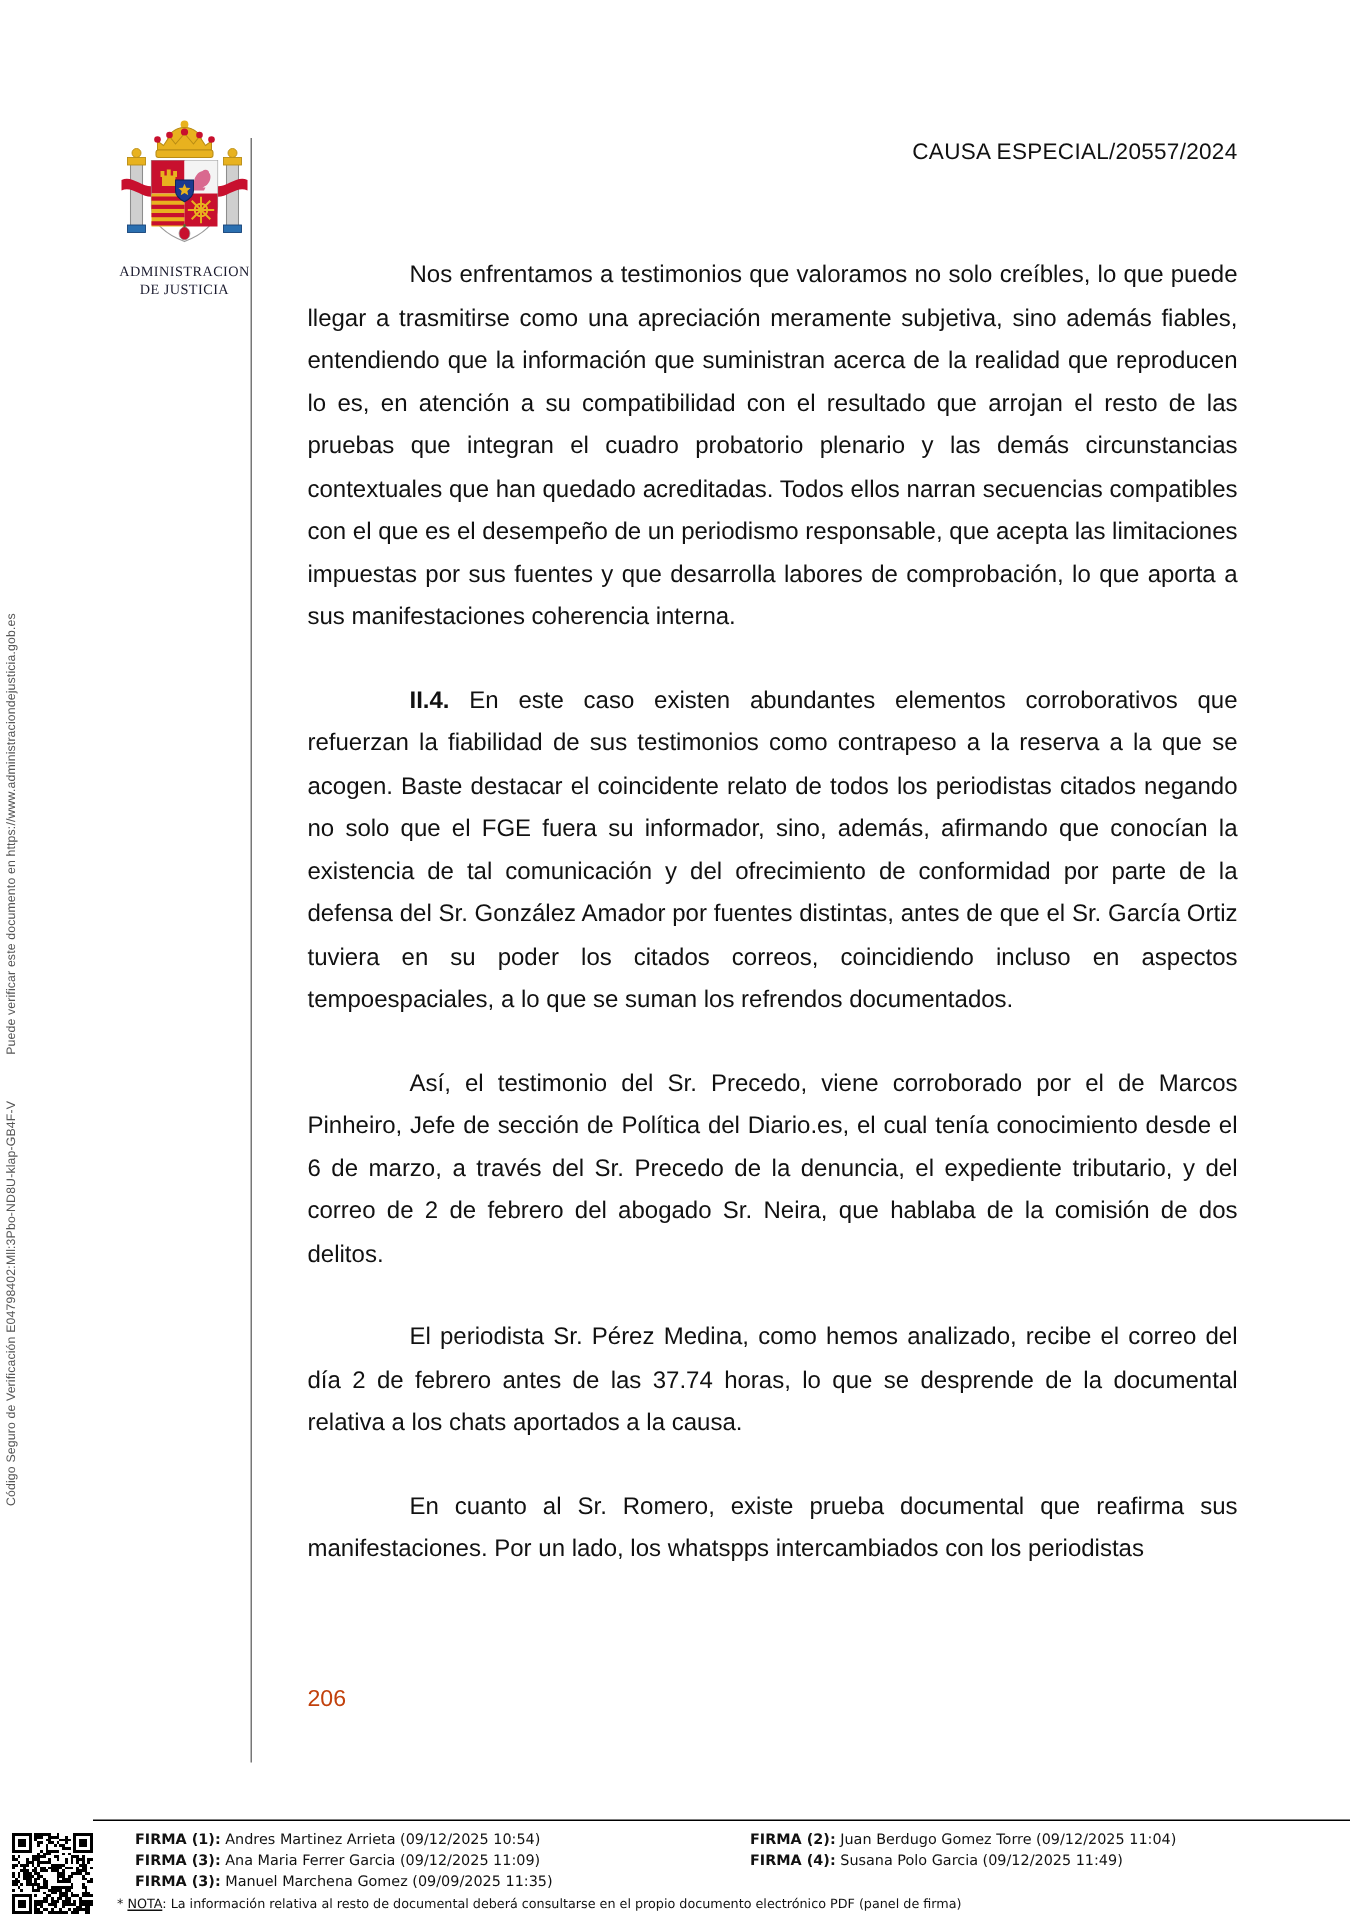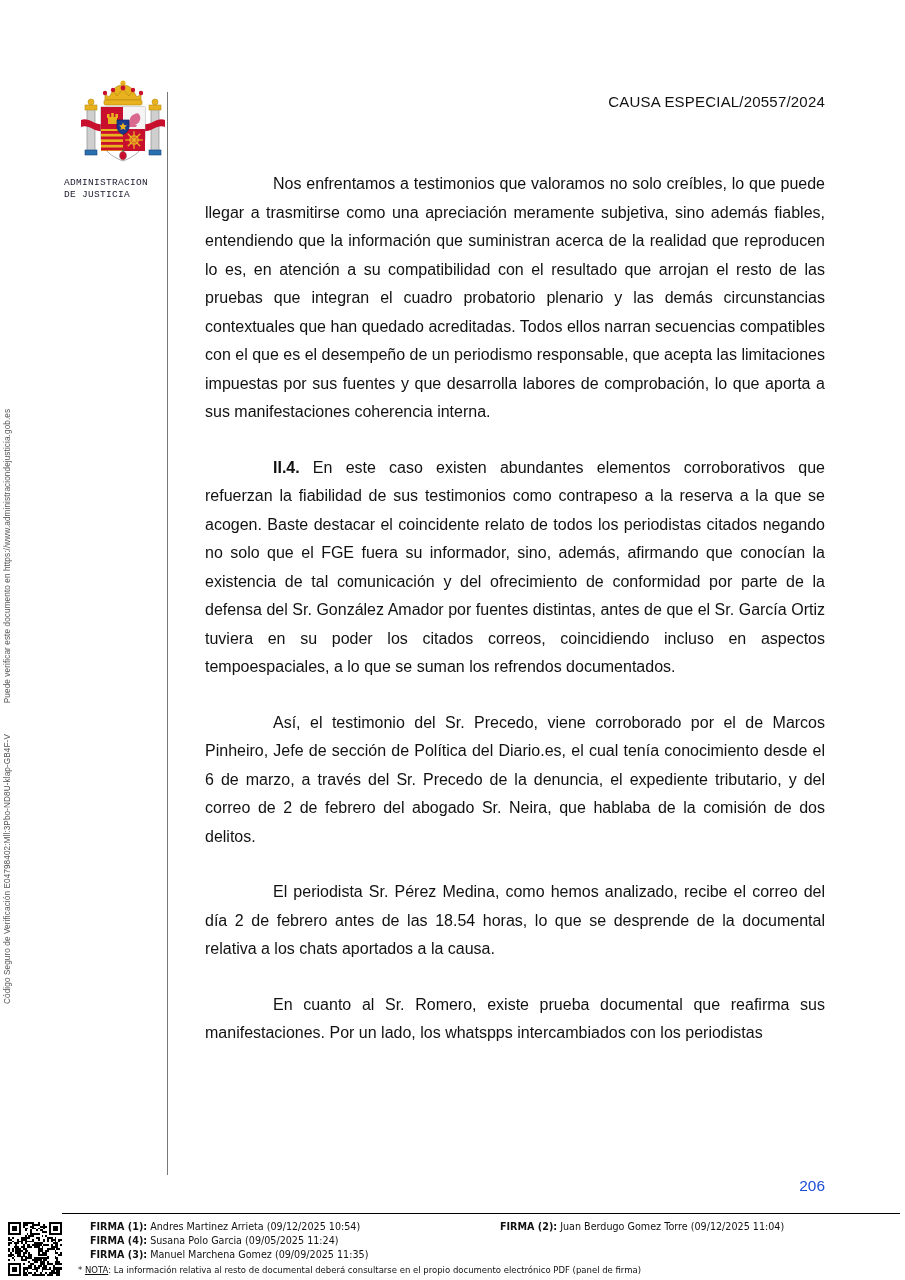--- a/index.html
+++ b/index.html
@@ -55,26 +55,26 @@
     top: 76px;
     width: 118px;
     text-align: center;
   }
   .crest svg {
     display: block;
     margin: 0 auto;
   }
   .crest-caption {
     margin-top: 3px;
-    font-family: Liberation Mono, monospace;
+    font-family: Liberation Serif, serif;
     font-size: 9.5px;
     line-height: 11.5px;
     letter-spacing: 0.3px;
     color: #1a1a2e;
-    text-align: left;
+    text-align: center;
   }
 
   .vrule {
     position: absolute;
     left: 167px;
     top: 92px;
     width: 1px;
     height: 1083px;
     background: #777777;
   }
@@ -106,25 +106,25 @@
     color: #111111;
     hyphens: none;
   }
   p.para b {
     font-weight: bold;
   }
 
   .page-number {
     position: absolute;
     left: 205px;
-    top: 1177px;
+    top: 1124px;
     width: 620px;
-    text-align: right;
+    text-align: left;
     font-size: 15.4px;
-    color: #1d4ed8;
+    color: #c2410c;
   }
 
   
   .footer-rule {
     position: absolute;
     left: 62px;
     top: 1213px;
     width: 838px;
     height: 1px;
     background: #000000;
@@ -260,21 +260,21 @@
   </div>
 
   <div class="vrule"></div>
 
   <div class="case-ref">CAUSA ESPECIAL/20557/2024</div>
 
   <div class="body-col">
     <p class="para" id="para-0">Nos enfrentamos a testimonios que valoramos no solo creíbles, lo que puede llegar a trasmitirse como una apreciación meramente subjetiva, sino además fiables, entendiendo que la información que suministran acerca de la realidad que reproducen lo es, en atención a su compatibilidad con el resultado que arrojan el resto de las pruebas que integran el cuadro probatorio plenario y las demás circunstancias contextuales que han quedado acreditadas. Todos ellos narran secuencias compatibles con el que es el desempeño de un periodismo responsable, que acepta las limitaciones impuestas por sus fuentes y que desarrolla labores de comprobación, lo que aporta a sus manifestaciones coherencia interna.</p>
     <p class="para" id="para-1"><b>II.4.</b> En este caso existen abundantes elementos corroborativos que refuerzan la fiabilidad de sus testimonios como contrapeso a la reserva a la que se acogen. Baste destacar el coincidente relato de todos los periodistas citados negando no solo que el FGE fuera su informador, sino, además, afirmando que conocían la existencia de tal comunicación y del ofrecimiento de conformidad por parte de la defensa del Sr. González Amador por fuentes distintas, antes de que el Sr. García Ortiz tuviera en su poder los citados correos, coincidiendo incluso en aspectos tempoespaciales, a lo que se suman los refrendos documentados.</p>
     <p class="para" id="para-2">Así, el testimonio del Sr. Precedo, viene corroborado por el de Marcos Pinheiro, Jefe de sección de Política del Diario.es, el cual tenía conocimiento desde el 6 de marzo, a través del Sr. Precedo de la denuncia, el expediente tributario, y del correo de 2 de febrero del abogado Sr. Neira, que hablaba de la comisión de dos delitos.</p>
-    <p class="para" id="para-3">El periodista Sr. Pérez Medina, como hemos analizado, recibe el correo del día 2 de febrero antes de las 18.54 horas, lo que se desprende de la documental relativa a los chats aportados a la causa.</p>
+    <p class="para" id="para-3">El periodista Sr. Pérez Medina, como hemos analizado, recibe el correo del día 2 de febrero antes de las 37.74 horas, lo que se desprende de la documental relativa a los chats aportados a la causa.</p>
     <p class="para" id="para-4">En cuanto al Sr. Romero, existe prueba documental que reafirma sus manifestaciones. Por un lado, los whatspps intercambiados con los periodistas</p>
   </div>
 
   <div class="page-number">206</div>
 
   <div class="footer-rule"></div>
 
   <div class="qr">
     <svg width="54" height="54" viewBox="0 0 29 29" shape-rendering="crispEdges">
       <rect width="29" height="29" fill="#ffffff"></rect>
@@ -290,22 +290,26 @@
         <span class="lbl">FIRMA (1):</span>
         <span>Andres Martinez Arrieta (09/12/2025 10:54)</span>
       </div>
       <div class="sig-cell">
         <span class="lbl">FIRMA (2):</span>
         <span>Juan Berdugo Gomez Torre (09/12/2025 11:04)</span>
       </div>
     </div>
     <div class="sig-row">
       <div class="sig-cell">
+        <span class="lbl">FIRMA (3):</span>
+        <span>Ana Maria Ferrer Garcia (09/12/2025 11:09)</span>
+      </div>
+      <div class="sig-cell">
         <span class="lbl">FIRMA (4):</span>
-        <span>Susana Polo Garcia (09/05/2025 11:24)</span>
+        <span>Susana Polo Garcia (09/12/2025 11:49)</span>
       </div>
     </div>
     <div class="sig-row">
       <div class="sig-cell">
         <span class="lbl">FIRMA (3):</span>
         <span>Manuel Marchena Gomez (09/09/2025 11:35)</span>
       </div>
     </div>
     <div class="sig-note">
       <span>* </span><span class="u">NOTA</span><span>: La información relativa al resto de documental deberá consultarse en el propio documento electrónico PDF (panel de firma)</span>

